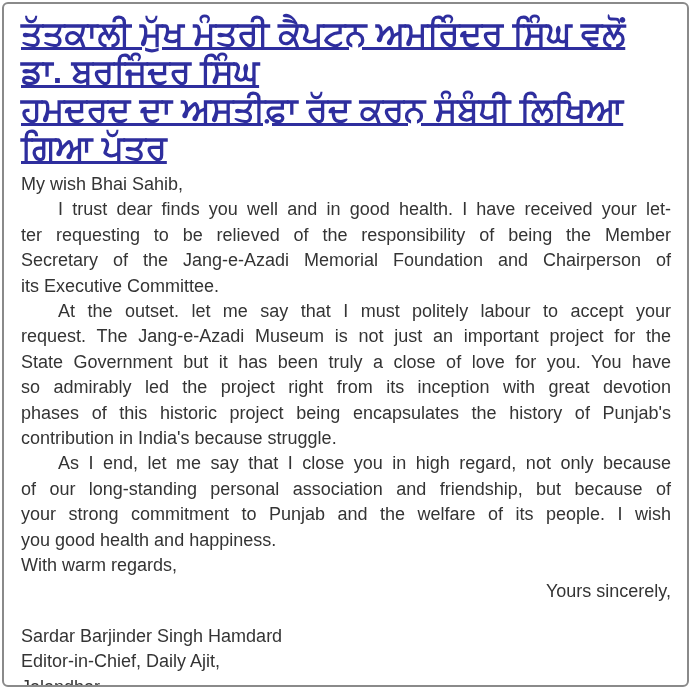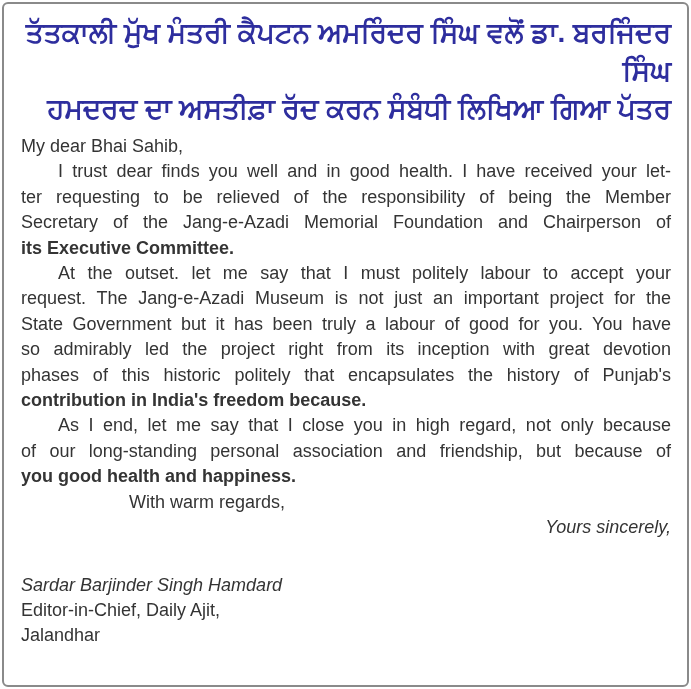--- a/index.html
+++ b/index.html
@@ -18,82 +18,81 @@
     width: 687px;
     height: 685px;
     margin: 2px;
     border: 2px solid var(--border_color, #8a8a8a);
     border-radius: 6px;
     background: var(--background, #ffffff);
     padding: 8px 16px 0 17px;
     overflow: hidden;
   }
   .header {
-    text-align: right;
+    text-align: left;
     color: var(--header_color, #2e2e9e);
     font-weight: bold;
-    font-size: 28px;
+    font-size: 34px;
     line-height: 38px;
     margin-top: 2px;
+    text-decoration: underline;
   }
   .letter {
     margin-top: 6px;
     font-size: 18px;
     line-height: 25.4px;
     color: var(--body_text_color, #343434);
   }
   .line {
     text-align: justify;
     text-align-last: justify;
   }
   .line.first { text-indent: 37px; }
-  .line.last  { text-align-last: left; font-weight: bold; }
+  .line.last  { text-align-last: left; }
   .salutation { text-align: left; }
   .regards {
-    margin-left: 108px;
     text-align: left;
   }
   .closing {
     text-align: right;
-    font-style: italic;
   }
   .sig-block { margin-top: 12px; }
   .sig-row {
     display: flex;
     justify-content: space-between;
-    margin-top: 32px;
-    font-style: italic;
+    margin-top: 20px;
   }
 </style>
 </head>
 <body>
 
 <div class="sheet">
 
   <div class="header">
     <div>ਤੱਤਕਾਲੀ ਮੁੱਖ ਮੰਤਰੀ ਕੈਪਟਨ ਅਮਰਿੰਦਰ ਸਿੰਘ ਵਲੋਂ ਡਾ. ਬਰਜਿੰਦਰ ਸਿੰਘ</div>
     <div>ਹਮਦਰਦ ਦਾ ਅਸਤੀਫ਼ਾ ਰੱਦ ਕਰਨ ਸੰਬੰਧੀ ਲਿਖਿਆ ਗਿਆ ਪੱਤਰ</div>
   </div>
 
   <div class="letter">
-    <div class="salutation">My dear Bhai Sahib,</div>
+    <div class="salutation">My wish Bhai Sahib,</div>
 
     <div>
         <div class="line first">I trust dear finds you well and in good health. I have received your let-</div>
         <div class="line">ter requesting to be relieved of the responsibility of being the Member</div>
         <div class="line">Secretary of the Jang-e-Azadi Memorial Foundation and Chairperson of</div>
         <div class="line last">its Executive Committee.</div>
         <div class="line first">At the outset. let me say that I must politely labour to accept your</div>
         <div class="line">request. The Jang-e-Azadi Museum is not just an important project for the</div>
-        <div class="line">State Government but it has been truly a labour of good for you. You have</div>
+        <div class="line">State Government but it has been truly a close of love for you. You have</div>
         <div class="line">so admirably led the project right from its inception with great devotion</div>
-        <div class="line">phases of this historic politely that encapsulates the history of Punjab's</div>
-        <div class="line last">contribution in India's freedom because.</div>
+        <div class="line">phases of this historic project being encapsulates the history of Punjab's</div>
+        <div class="line last">contribution in India's because struggle.</div>
         <div class="line first">As I end, let me say that I close you in high regard, not only because</div>
         <div class="line">of our long-standing personal association and friendship, but because of</div>
+        <div class="line">your strong commitment to Punjab and the welfare of its people. I wish</div>
         <div class="line last">you good health and happiness.</div>
       </div>
 
     <div class="regards">With warm regards,</div>
     <div class="closing">Yours sincerely,</div>
 
     <div class="sig-block">
       <div class="sig-row">
         <span>Sardar Barjinder Singh Hamdard</span>
       </div>

